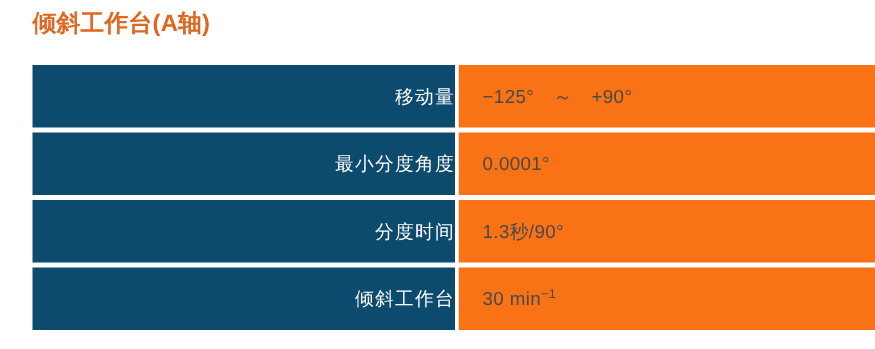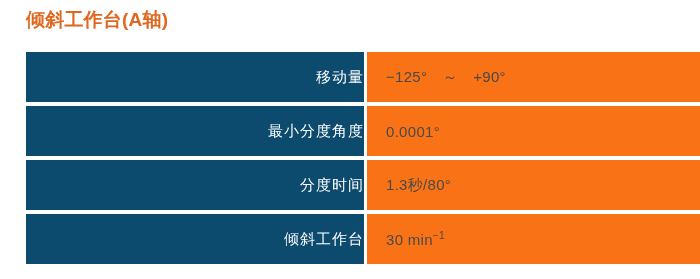--- a/index.html
+++ b/index.html
@@ -105,21 +105,21 @@
 
       <tr>
         <td class="spec-label">最小分度角度</td>
         <td class="spec-gap"></td>
         <td class="spec-value"><span>0.0001°</span></td>
       </tr>
 
       <tr>
         <td class="spec-label">分度时间</td>
         <td class="spec-gap"></td>
-        <td class="spec-value"><span>1.3秒/80°</span></td>
+        <td class="spec-value"><span>1.3秒/90°</span></td>
       </tr>
 
       <tr>
         <td class="spec-label">倾斜工作台</td>
         <td class="spec-gap"></td>
         <td class="spec-value"><span>30 min</span><sup>−1</sup></td>
       </tr>
 
     </tbody>
   </table>

